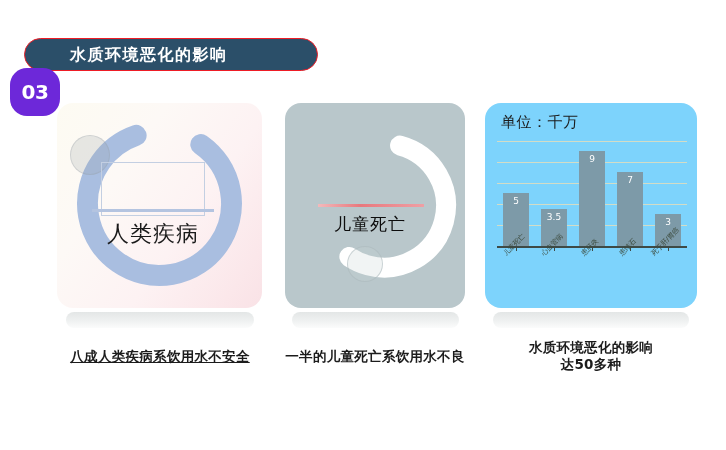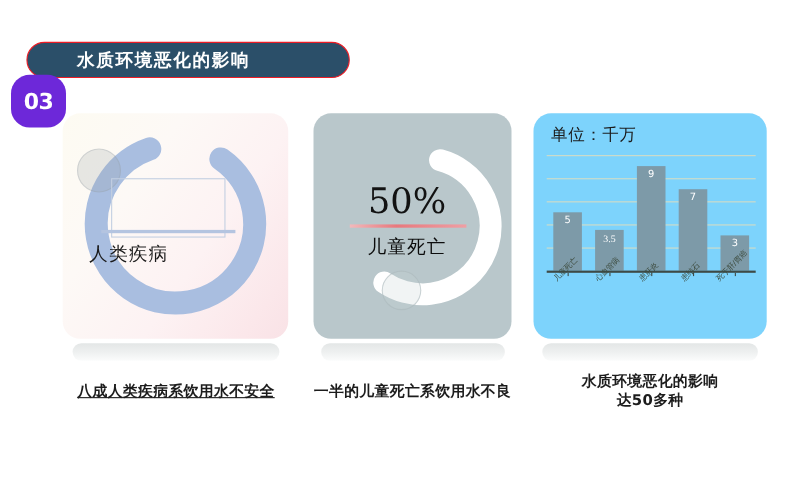--- a/index.html
+++ b/index.html
@@ -175,22 +175,22 @@
     top: 106px;
     width: 122px;
     height: 3px;
     background: #b4c4e0;
   }
   #p1-label {
     position: absolute;
     left: 24px;
     top: 116px;
     width: 144px;
-    text-align: left;
-    font-size: 17px;
+    text-align: center;
+    font-size: 22px;
     color: #1a1a1a;
     font-weight: 500;
     letter-spacing: 1px;
   }
 
   
   #ring-2-svg {
     position: absolute;
     left: 18px;
     top: 10px;
@@ -352,41 +352,40 @@
   <div id="p1-underline"></div>
   <div id="p1-label">人类疾病</div>
 </div>
 <div class="panel-shadow" id="panel-1-shadow"></div>
 
 <div class="panel" id="panel-2">
   <svg id="ring-2-svg" viewBox="0 0 162 185">
     <circle cx="81" cy="92.5" r="62" fill="none" stroke="#ffffff" stroke-width="20" stroke-linecap="round" stroke-dasharray="215 175" transform="rotate(-75 81 92.5)"></circle>
   </svg>
   <div id="ring-2-dot"></div>
-  <div id="p2-pct">50%</div>
   <div id="p2-underline"></div>
   <div id="p2-label">儿童死亡</div>
 </div>
 <div class="panel-shadow" id="panel-2-shadow"></div>
 
 <div class="panel" id="panel-3">
   <div id="p3-unit">单位：千万</div>
 
   <div id="chart-area">
     <div class="gridline" style="top:0px"></div>
     <div class="gridline" style="top:21px"></div>
     <div class="gridline" style="top:42px"></div>
     <div class="gridline" style="top:63px"></div>
     <div class="gridline" style="top:84px"></div>
 
     <div id="bars">
       <div class="bar" style="height: 53px; background: rgb(125, 154, 168);">
         <span class="bar-value">5</span>
       </div>
-      <div class="bar" style="height: 37px; background: rgb(125, 154, 168); font-family: Liberation Serif, serif;">
+      <div class="bar" style="height: 37px; background: rgb(125, 154, 168);">
         <span class="bar-value">3.5</span>
       </div>
       <div class="bar" style="height: 95px; background: rgb(125, 154, 168);">
         <span class="bar-value">9</span>
       </div>
       <div class="bar" style="height: 74px; background: rgb(125, 154, 168);">
         <span class="bar-value">7</span>
       </div>
       <div class="bar" style="height: 32px; background: rgb(125, 154, 168);">
         <span class="bar-value">3</span>

